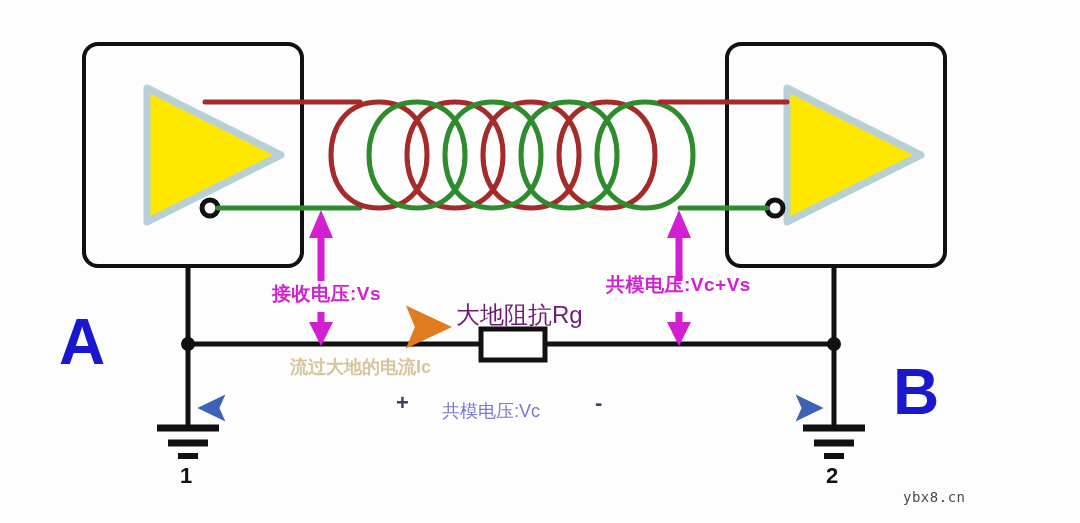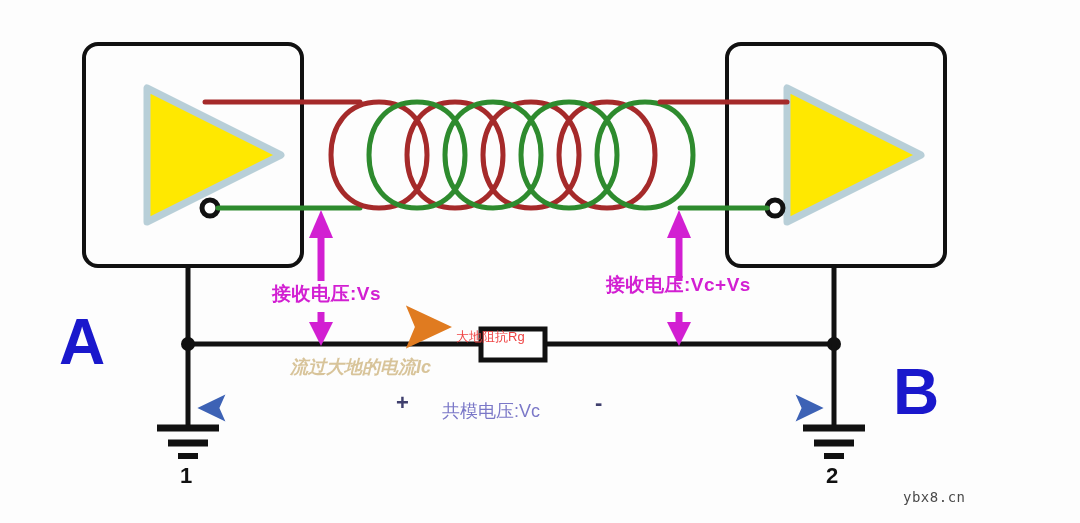--- a/index.html
+++ b/index.html
@@ -30,30 +30,28 @@
     white-space: nowrap;
     user-select: none;
   }
   .label-magenta {
     color: #d21fd2;
     font-size: 19px;
     font-weight: 700;
     letter-spacing: 0.5px;
   }
   .label-black {
-    color: #ef4444;
-    font-size: 13px;
+    color: #701a75;
+    font-size: 24px;
     font-weight: 500;
-    margin-top: 29px;
   }
   .label-tan {
     color: #d8c49a;
     font-size: 18px;
     font-weight: 700;
-    font-style: italic;
   }
   .label-blueviolet {
     color: #7b78c8;
     font-size: 18px;
     font-weight: 400;
   }
   .label-ground-num {
     color: #111111;
     font-size: 22px;
     font-weight: 600;
@@ -194,21 +192,21 @@
     </g>
 
     <line x1="359" y1="327" x2="445" y2="327" stroke="url(#orange-line-grad)" stroke-width="7" marker-end="url(#arrow-orange)"></line>
 
     <line x1="199" y1="408" x2="400" y2="408" stroke="url(#blue-line-grad)" stroke-width="4" marker-start="url(#arrow-blue-start)"></line>
     <line x1="614" y1="408" x2="822" y2="408" stroke="url(#blue-line-grad)" stroke-width="4" marker-end="url(#arrow-blue-end)"></line>
   </svg>
 
   <div class="txt label-magenta" style="left:272px; top:281px;">接收电压:Vs</div>
 
-  <div class="txt label-magenta" style="left:606px; top:272px;">接收电压:Vc+Vs</div>
+  <div class="txt label-magenta" style="left:606px; top:272px;">共模电压:Vc+Vs</div>
 
   <div class="txt label-black" style="left:456px; top:299px;">大地阻抗Rg</div>
 
   <div class="txt label-tan" style="left:290px; top:355px;">流过大地的电流Ic</div>
 
   <div class="txt label-blueviolet" style="left:442px; top:399px;">共模电压:Vc</div>
 
   <div class="txt label-sign" style="left:396px; top:390px;">+</div>
 
   <div class="txt label-sign" style="left:595px; top:390px;">-</div>

